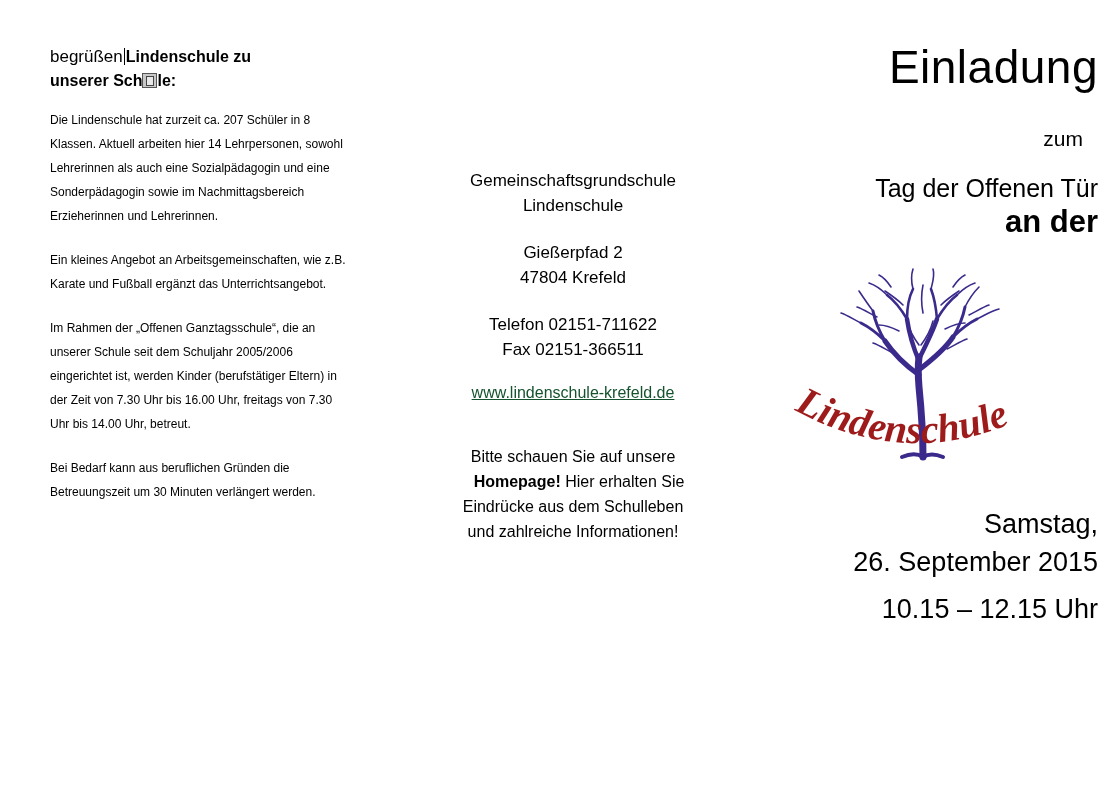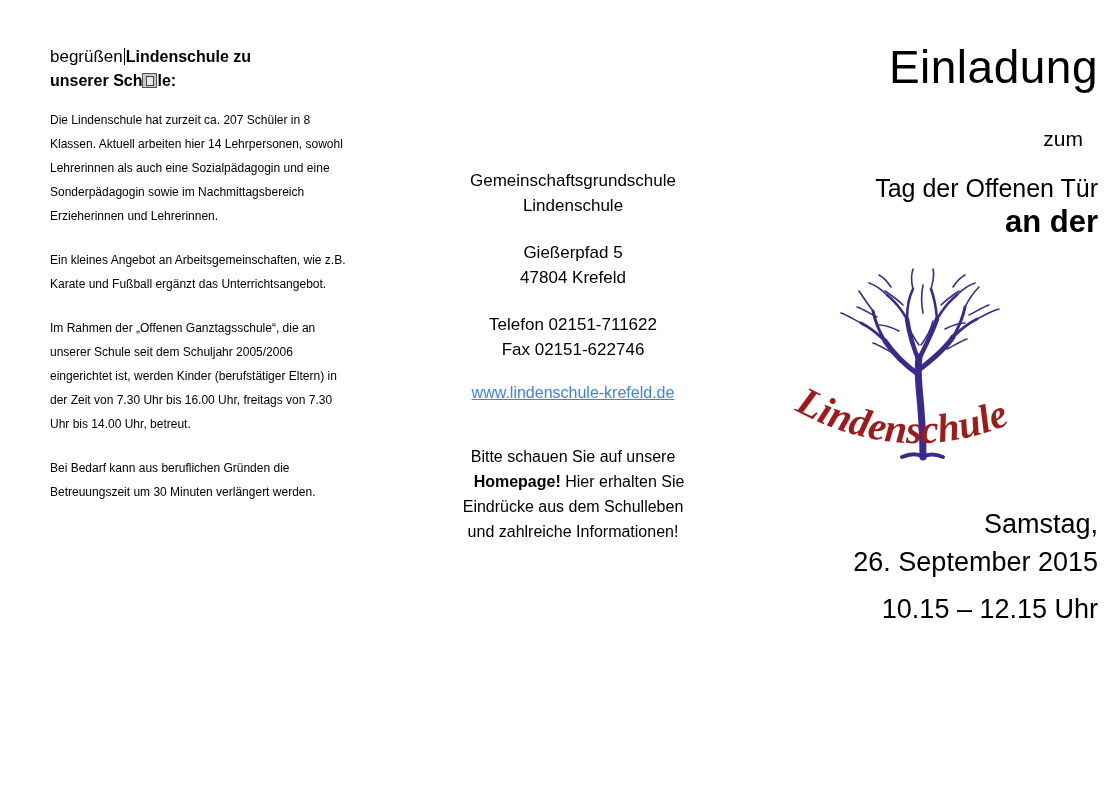--- a/index.html
+++ b/index.html
@@ -91,21 +91,21 @@
     width: 330px;
     text-align: center;
   }
   .mid-par {
     font-size: 17px;
     line-height: 25px;
     margin: 0 0 22px 0;
   }
   .mid-link {
     font-size: 16px;
-    color: #3b82f6;
+    color: #14532d;
     text-decoration: underline;
     display: inline-block;
     margin: 0;
   }
   .mid-note {
     font-size: 16px;
     line-height: 25px;
     margin: 42px 0 0 0;
   }
   .mid-note .bold { font-weight: bold; padding-left: 12px; }
@@ -182,27 +182,27 @@
     <p class="body-par">Bei Bedarf kann aus beruflichen Gründen die Betreuungszeit um 30 Minuten verlängert werden.</p>
   </div>
 
   <div class="col-mid">
     <p class="mid-par">
       <span>Gemeinschaftsgrundschule</span><br>
       <span>Lindenschule</span>
     </p>
 
     <p class="mid-par">
-      <span>Gießerpfad 5</span><br>
+      <span>Gießerpfad 2</span><br>
       <span>47804 Krefeld</span>
     </p>
 
     <p class="mid-par">
       <span>Telefon 02151-711622</span><br>
-      <span>Fax 02151-622746</span>
+      <span>Fax 02151-366511</span>
     </p>
 
     <a class="mid-link" href="#">www.lindenschule-krefeld.de</a>
 
     <p class="mid-note">
       <span>Bitte schauen Sie auf unsere</span><br>
       <span class="bold">Homepage!</span><span> Hier erhalten Sie</span><br>
       <span>Eindrücke aus dem Schulleben</span><br>
       <span>und zahlreiche Informationen!</span>
     </p>

